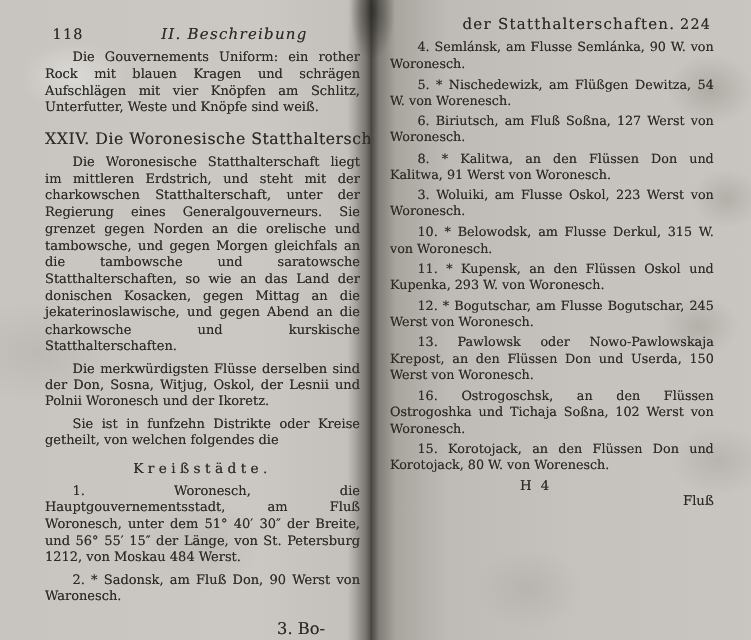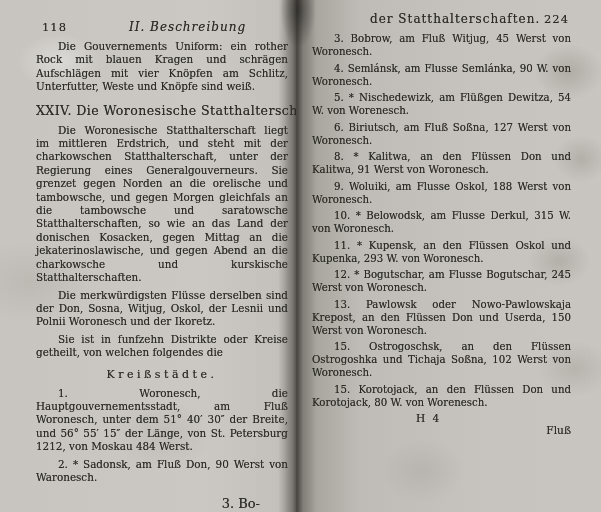--- a/index.html
+++ b/index.html
@@ -139,31 +139,30 @@
       <span class="catchword">3. Bo-</span>
     </div>
   </div>
 
   <div class="page page-right">
     <div class="running-head">
       <span class="running-title">der Statthalterschaften.</span>
       <span class="pagenum">224</span>
     </div>
 
-    <p class="bodytext">3. Bobrow, am Fluß Witjug, 45 Werst von Woronesch.</p>
     <p class="bodytext">4. Semlánsk, am Flusse Semlánka, 90 W. von Woronesch.</p>
     <p class="bodytext">5. * Nischedewizk, am Flüßgen Dewitza, 54 W. von Worenesch.</p>
     <p class="bodytext">6. Biriutsch, am Fluß Soßna, 127 Werst von Woronesch.</p>
     <p class="bodytext">8. * Kalitwa, an den Flüssen Don und Kalitwa, 91 Werst von Woronesch.</p>
-    <p class="bodytext">9. Woluiki, am Flusse Oskol, 188 Werst von Woronesch.</p>
+    <p class="bodytext">3. Woluiki, am Flusse Oskol, 223 Werst von Woronesch.</p>
     <p class="bodytext">10. * Belowodsk, am Flusse Derkul, 315 W. von Woronesch.</p>
     <p class="bodytext">11. * Kupensk, an den Flüssen Oskol und Kupenka, 293 W. von Woronesch.</p>
     <p class="bodytext">12. * Bogutschar, am Flusse Bogutschar, 245 Werst von Woronesch.</p>
     <p class="bodytext">13. Pawlowsk oder Nowo-Pawlowskaja Krepost, an den Flüssen Don und Userda, 150 Werst von Woronesch.</p>
-    <p class="bodytext">15. Ostrogoschsk, an den Flüssen Ostrogoshka und Tichaja Soßna, 102 Werst von Woronesch.</p>
+    <p class="bodytext">16. Ostrogoschsk, an den Flüssen Ostrogoshka und Tichaja Soßna, 102 Werst von Woronesch.</p>
     <p class="bodytext">15. Korotojack, an den Flüssen Don und Korotojack, 80 W. von Worenesch.</p>
 
     <div class="footer-row">
       <span class="signature-mark">H 4</span>
       <span class="catchword">Fluß</span>
     </div>
   </div>
 
   <div class="gutter-shadow"></div>
   <div class="gutter-top-blot"></div>

